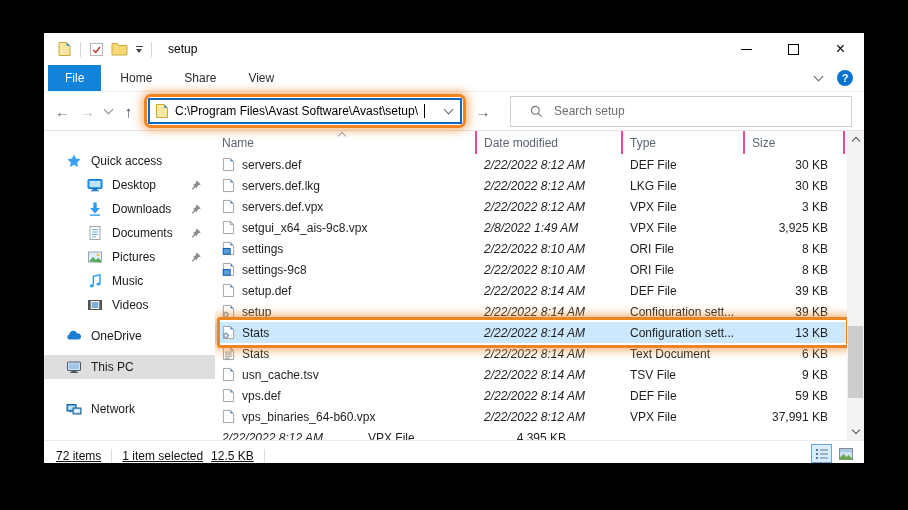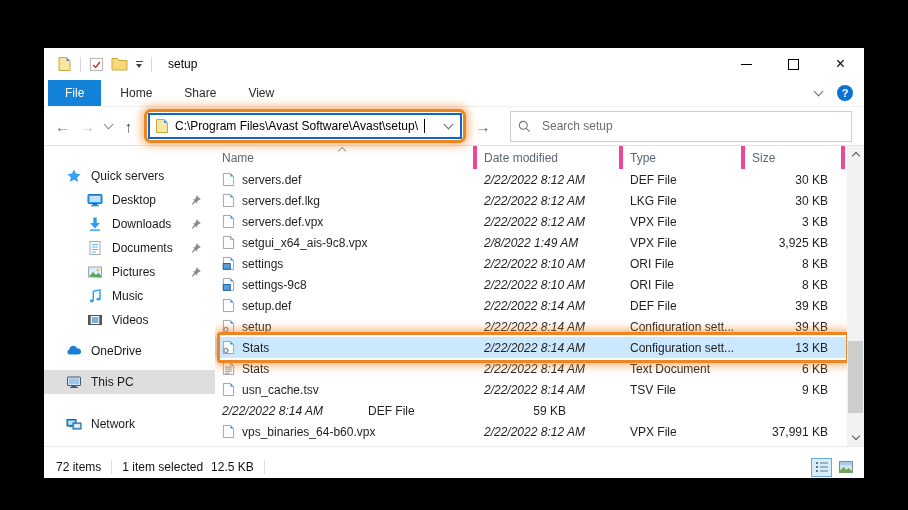--- a/index.html
+++ b/index.html
@@ -1,18 +1,18 @@
 <!DOCTYPE html>
 <html><head>
 <meta charset="utf-8">
 <style>
   html,body{margin:0;padding:0;}
   body{width:908px;height:510px;background:#000;position:relative;overflow:hidden;
        font-family:"Liberation Sans",sans-serif;-webkit-font-smoothing:antialiased;}
-  .window{position:absolute;left:44px;top:48px;width:820px;height:430px;background:#fff;
+  .window{position:absolute;left:44px;top:33px;width:820px;height:430px;background:#fff;
           display:flex;flex-direction:column;font-size:12px;color:#1a1a1a;}
 
   
   .titlebar{height:32px;flex:0 0 auto;display:flex;align-items:center;padding-left:12px;}
   .tb-icon{width:17px;height:17px;display:inline-flex;align-items:center;justify-content:center;}
   .tb-sep{width:1px;height:15px;background:#d6d6d6;margin:0 7px;}
   .qat-drop{width:9px;height:11px;position:relative;margin-left:7px;}
   .qat-drop::before{content:"";position:absolute;top:2px;left:1px;width:7px;height:1px;background:#444;}
   .qat-drop::after{content:"";position:absolute;top:5px;left:1px;border-left:3.5px solid transparent;
        border-right:3.5px solid transparent;border-top:4px solid #444;}
@@ -42,37 +42,37 @@
   .nav-chev .chev{border-color:#8a8a8a;}
   .addr-glow{margin-left:3px;border:3px solid #ee8422;border-radius:7px;background:#fff;
         box-shadow:0 0 9px 3px rgba(238,132,34,.55);padding:1px;flex:0 0 auto;}
   .addr{width:300px;height:22px;border:2px solid #1066c0;display:flex;align-items:center;
         padding:0 5px;gap:6px;background:#fff;}
   .addr-text{white-space:nowrap;overflow:hidden;font-size:12px;color:#000;}
   .caret{width:1px;height:14px;background:#000;flex:0 0 auto;}
   .addr-chev{margin-left:auto;display:flex;align-items:center;padding-right:3px;}
   .go-btn{width:26px;text-align:center;color:#5f5f5f;font-size:15px;flex:0 0 auto;margin-left:4px;}
   .searchbox{margin-left:14px;flex:1;height:29px;border:1px solid #cfcfcf;display:flex;
-        align-items:center;padding:0 6px;gap:10px;color:#6d6d6d;min-width:0;}
+        align-items:center;padding:0 18px;gap:10px;color:#6d6d6d;min-width:0;}
 
   
   .main{flex:1;display:flex;min-height:0;}
   .sidebar{width:171px;flex:0 0 auto;padding-top:18px;overflow:hidden;}
   .side-item{height:24px;display:flex;align-items:center;padding-left:22px;position:relative;}
   .side-item.indent{padding-left:43px;}
   .side-item.gap{margin-top:7px;}
   .side-item.gap2{margin-top:18px;text-align:center;}
   .side-item.selected{background:#dedede;}
   .side-icon{width:16px;height:16px;margin-right:9px;flex:0 0 auto;display:inline-flex;}
   .side-label{color:#1a1a1a;white-space:nowrap;}
   .pin{position:absolute;right:13px;top:6px;width:12px;height:12px;}
 
   .filearea{flex:1;display:flex;flex-direction:column;min-width:0;overflow:hidden;}
   .fheader{height:23px;flex:0 0 auto;display:flex;color:#5c6673;position:relative;}
-  .hcell{display:flex;align-items:flex-end;padding:0 0 4px 7px;border-right:4px solid #ec4899;box-sizing:border-box;text-align:right;}
+  .hcell{display:flex;align-items:flex-end;padding:0 0 4px 7px;border-right:2px solid #ec4899;box-sizing:border-box;text-align:right;}
   .h-name{width:262px;} .h-date{width:146px;} .h-type{width:122px;} .h-size{width:100px;}
   .sort-chev{position:absolute;left:124px;top:2px;width:5px;height:5px;
         border-left:1.2px solid #9aa0a6;border-top:1.2px solid #9aa0a6;transform:rotate(45deg);}
   .rows{flex:1;overflow:hidden;position:relative;}
   .frow{height:21px;display:flex;align-items:center;position:relative;color:#1f1f1f;}
   .frow.selected{background:#cce8ff;}
   .c{display:flex;align-items:center;height:100%;box-sizing:border-box;}
   .c-name{width:262px;padding-left:7px;gap:7px;overflow:hidden;white-space:nowrap;}
   .c-date{width:146px;padding-left:7px;font-style:italic;} .c-type{width:122px;padding-left:7px;white-space:nowrap;overflow:hidden;}
   .c-size{width:100px;justify-content:flex-end;padding-right:17px;}
@@ -81,22 +81,22 @@
         border-radius:3px;box-shadow:0 0 9px 3px rgba(238,132,34,.55);pointer-events:none;z-index:3;}
 
   .vscroll{width:17px;flex:0 0 auto;background:#f2f2f2;position:relative;}
   .vs-arrow{height:17px;display:flex;align-items:center;justify-content:center;}
   .vs-arrow .chev{border-color:#505050;width:5px;height:5px;}
   .chev-up{transform:rotate(-135deg);margin-top:2px;}
   .vs-arrow.bottom{position:absolute;bottom:0;left:0;right:0;}
   .vs-thumb{position:absolute;left:1px;width:15px;top:195px;height:72px;background:#cdcdcd;}
 
   
-  .statusbar{height:22px;flex:0 0 auto;border-top:1px solid #ebebeb;display:flex;align-items:center;
-        padding:9px 8px 0 12px;color:#111;}
+  .statusbar{height:22px;flex:0 0 auto;border-top:1px solid #ebebeb;display:flex;align-items:flex-end;
+        padding:0 8px 0 12px;color:#111;text-decoration:underline;}
   .sb-sep{width:1px;height:14px;background:#dcdcdc;margin:0 10px;}
   .sb-size{margin-left:8px;}
   .sb-right{margin-left:auto;display:flex;gap:3px;align-items:center;}
   .sb-btn{width:21px;height:19px;display:flex;align-items:center;justify-content:center;box-sizing:border-box;}
   .sb-btn.active{background:#d8ecfa;border:1px solid #66a7dc;}
   svg{display:block;}
 </style>
 </head>
 <body>
 
@@ -183,21 +183,21 @@
   </div>
 
   <div class="main">
     <div class="sidebar">
       <div class="side-item">
         <span class="side-icon">
             <svg width="16" height="16" viewBox="0 0 16 16">
               <path d="M8 1.4l2 4.2 4.6.6-3.4 3.2.9 4.5L8 11.7l-4.1 2.2.9-4.5L1.4 6.2 6 5.6z" fill="#3aa0f3"></path>
             </svg>
           </span>
-        <span class="side-label">Quick servers</span>
+        <span class="side-label">Quick access</span>
       </div>
       <div class="side-item indent">
         <span class="side-icon">
             <svg width="16" height="16" viewBox="0 0 16 16">
               <rect x="1" y="2.5" width="14" height="9" rx="1" fill="#2b9df4" stroke="#1774c0"></rect>
               <rect x="2.5" y="4" width="11" height="6" fill="#bfe3fb"></rect>
               <rect x="5.5" y="11.8" width="5" height="1.4" fill="#1774c0"></rect>
               <rect x="4" y="13.2" width="8" height="1.1" fill="#1774c0"></rect>
             </svg>
           </span>
@@ -495,20 +495,29 @@
                 </svg>
               </span>
               <span class="fname">usn_cache.tsv</span>
             </div>
     <div class="c c-date">2/22/2022 8:14 AM</div>
     <div class="c c-type">TSV File</div>
     <div class="c c-size">9 KB</div>
   </div>
 
   <div class="frow">
+    <div class="c c-name">
+              <span class="ficon">
+                <svg width="13" height="15" viewBox="0 0 14 16">
+                  <path d="M1.5 1.5h7.6l3.4 3.4v9.6H1.5z" fill="#fdfdfd" stroke="#9f9f9f"></path>
+                  <path d="M9.1 1.5l3.4 3.4H9.1z" fill="#3f8fd6"></path>
+                </svg>
+              </span>
+              <span class="fname">vps.def</span>
+            </div>
     <div class="c c-date">2/22/2022 8:14 AM</div>
     <div class="c c-type">DEF File</div>
     <div class="c c-size">59 KB</div>
   </div>
 
   <div class="frow">
     <div class="c c-name">
               <span class="ficon">
                 <svg width="13" height="15" viewBox="0 0 14 16">
                   <path d="M1.5 1.5h7.6l3.4 3.4v9.6H1.5z" fill="#fdfdfd" stroke="#9f9f9f"></path>

